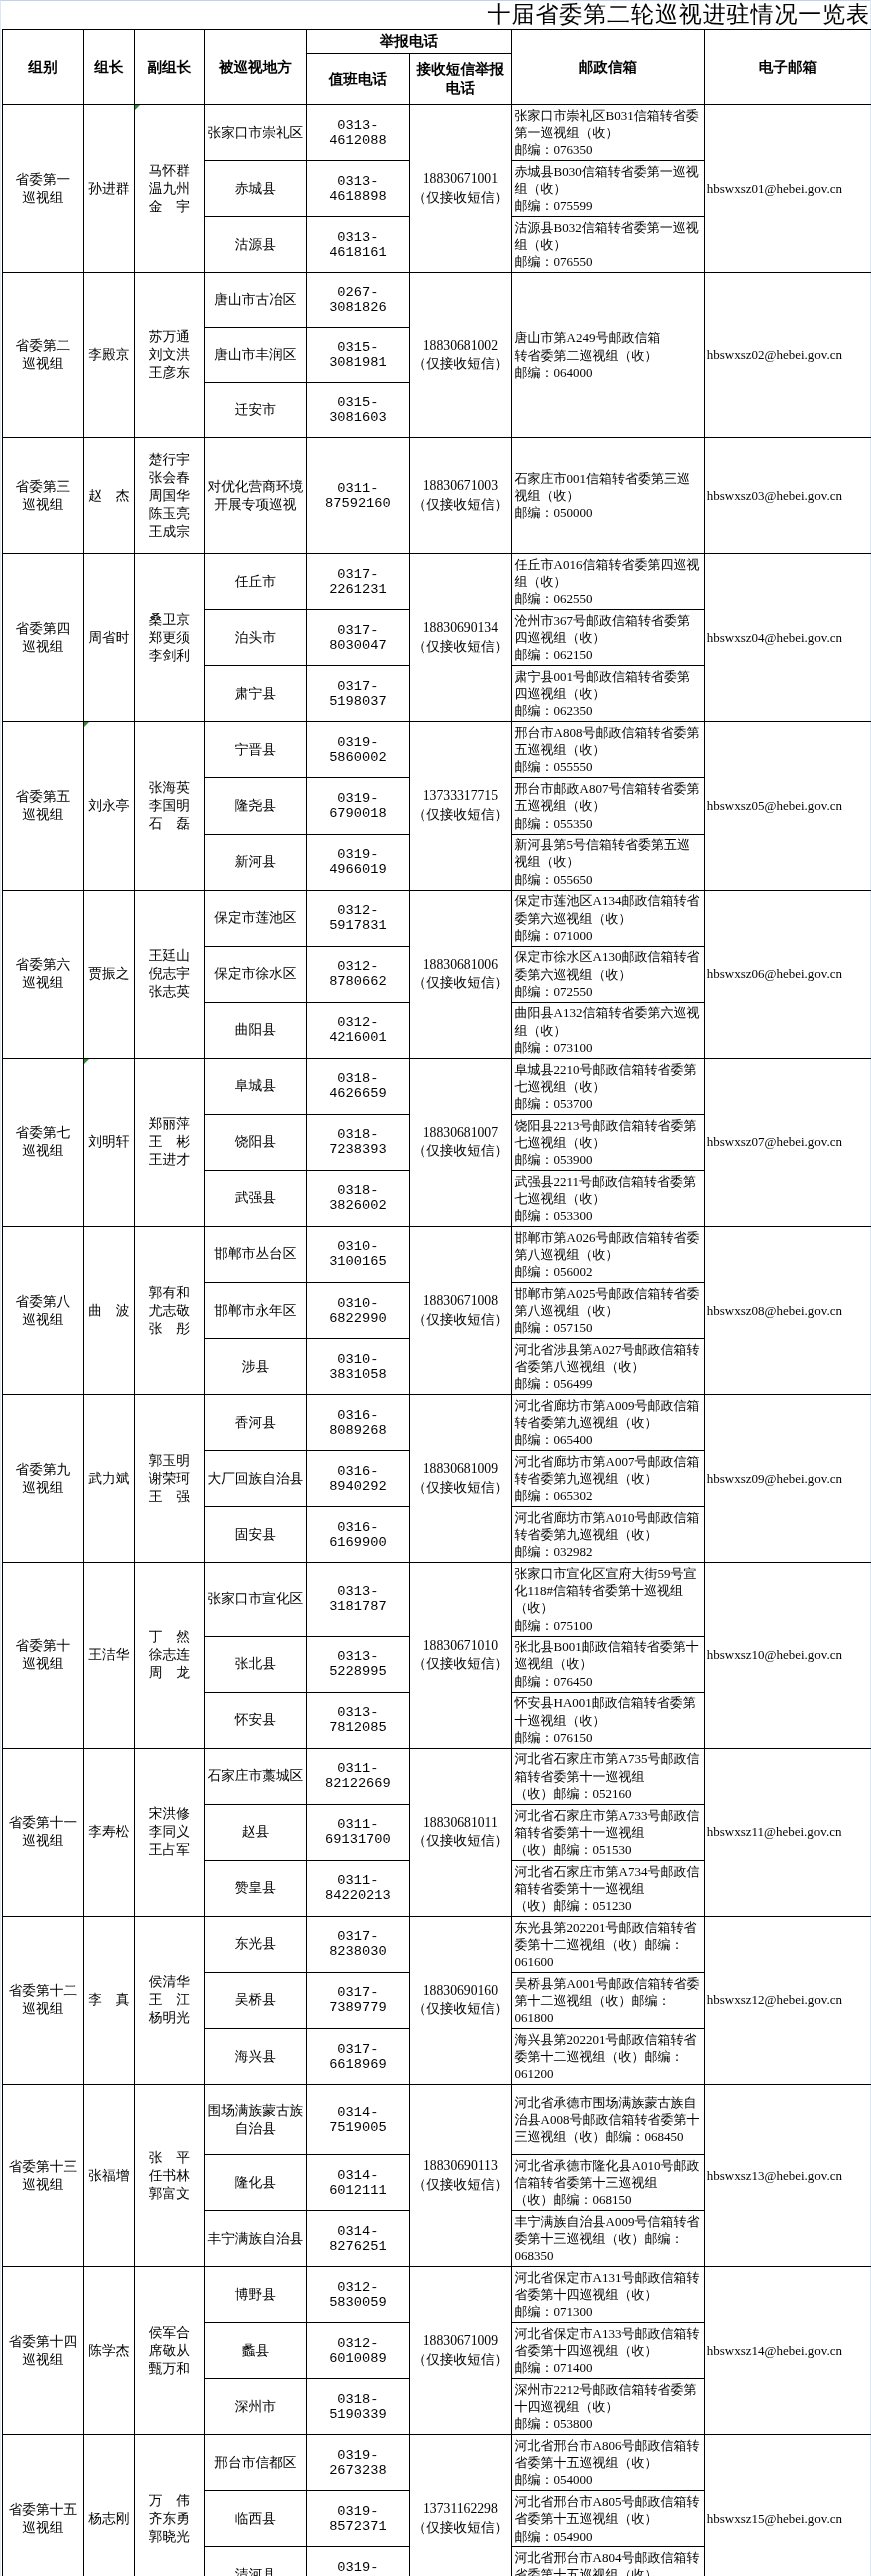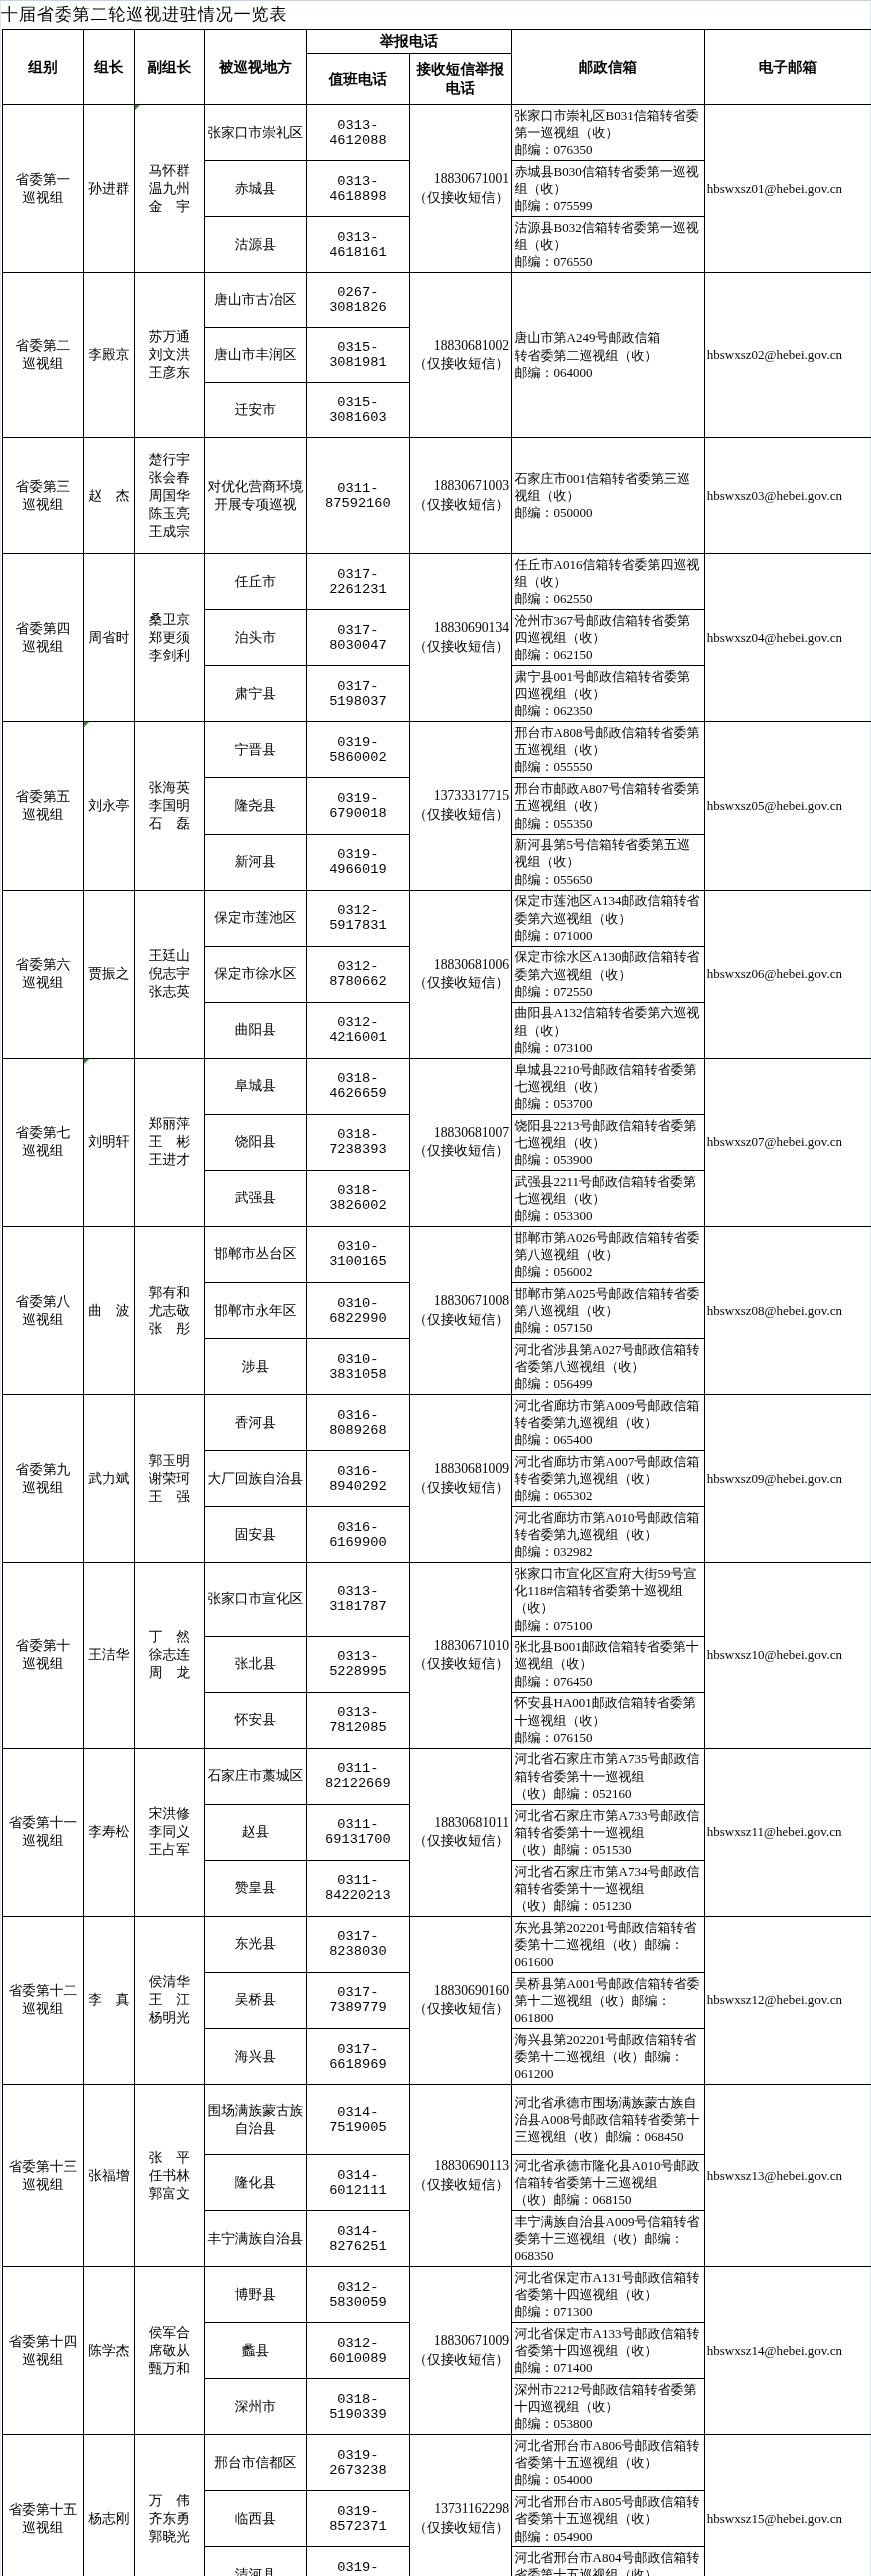--- a/index.html
+++ b/index.html
@@ -1,29 +1,29 @@
 <!DOCTYPE html>
 <html style="font-size:14.6px"><head>
 <meta charset="utf-8">
 <style>
   html,body{margin:0;padding:0;background:#fff;}
   body{font-family:"Liberation Serif","DejaVu Serif",serif;color:#000;}
   .page{width:871px;box-sizing:border-box;border-top:1.8px solid #bfd3ea;border-left:0.9px solid #dce7f3;border-right:0.9px solid #dce7f3;background:#fff;}
-  .title{height:28px;line-height:28px;text-align:left;font-size:17px;letter-spacing:0.9px;}
+  .title{height:28px;line-height:28px;text-align:right;font-size:23px;letter-spacing:0.9px;}
   table{border-collapse:collapse;table-layout:fixed;width:868px;margin-left:0.9px;border:1.8px solid #000;}
   th,td{border:0.9px solid #000;padding:0.9px 1.8px;overflow:hidden;vertical-align:middle;box-sizing:border-box;}
   thead th{font-weight:bold;font-size:14.6px;text-align:center;}
   tr.hr1{height:24px;} tr.hr2{height:51px;}
   .c{text-align:center;}
   .pre{white-space:pre-line;}
   td.gname{font-size:13.7px;margin-top:7px;}
   td.leader,td.deputy{font-size:13.7px;}
   td.place{text-align:center;font-size:13.7px;}
   td.phone{text-align:center;font-size:13.7px;letter-spacing:0;font-family:Liberation Mono, monospace;}
-  td.sms{text-align:right;font-size:13.7px;white-space:pre-line;line-height:1.35;margin-left:12px;}
+  td.sms{text-align:center;font-size:13.7px;white-space:pre-line;line-height:1.35;margin-left:12px;}
   td.postal{font-size:13px;line-height:1.32;white-space:pre-line;text-align:left;padding:1.8px 1.8px 1.8px 2.7px;vertical-align:middle;}
   td.email{font-size:13px;text-align:left;padding-left:1.8px;}
   .gc{position:relative;margin-left:8px;}
   .gc::before{content:"";position:absolute;top:0;left:0;width:0;height:0;border-top:5.5px solid #2e8b2e;border-right:5.5px solid transparent;}
 </style>
 </head>
 <body>
 
 <div class="page">
   <div class="title">十届省委第二轮巡视进驻情况一览表</div>

